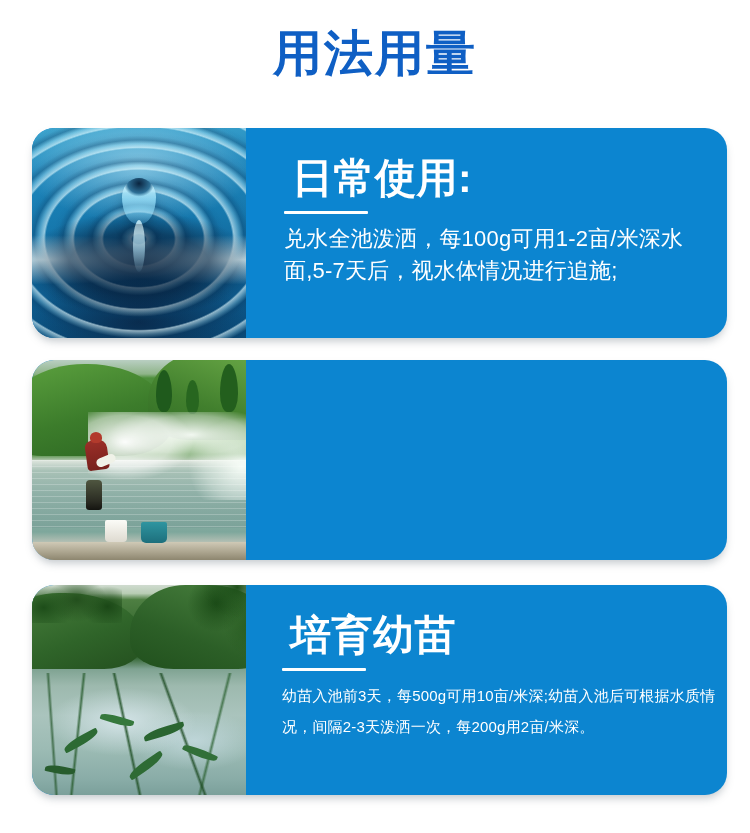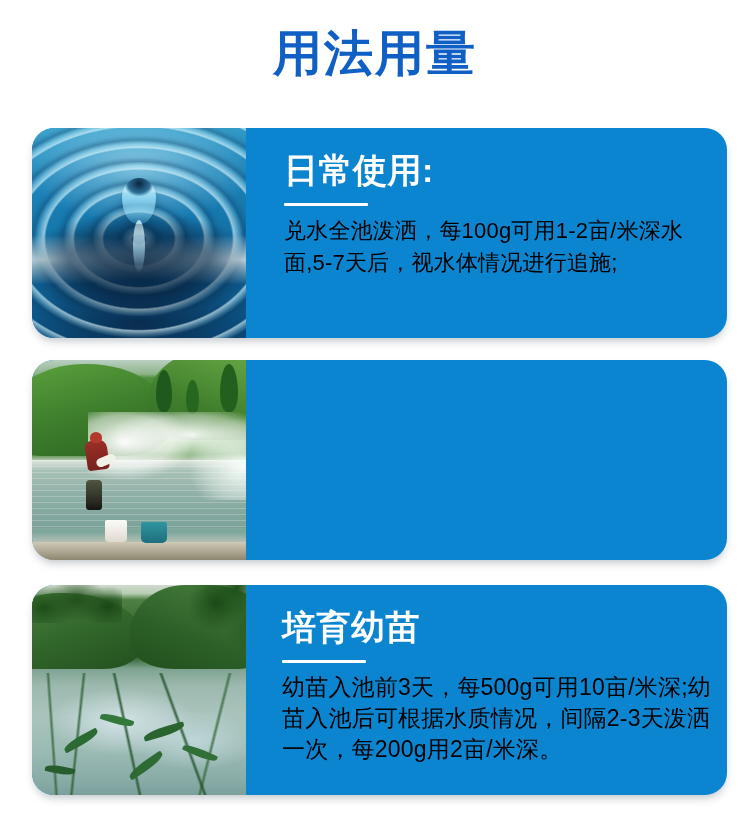--- a/index.html
+++ b/index.html
@@ -347,44 +347,44 @@
 
   
   .text-pane {
     position: relative;
     flex: 1 1 auto;
     padding: 22px 12px 0 38px;
     box-sizing: border-box;
     color: #ffffff;
   }
   .card-heading {
-    font-size: 34px;
+    font-size: 41px;
     line-height: 40px;
     font-weight: bold;
     color: #ffffff;
     letter-spacing: 0.5px;
-    margin: 0;
+    margin: 8px;
   }
   .heading-rule {
     width: 84px;
     height: 3px;
     background: #ffffff;
     margin: 13px 0 9px 0;
     border-radius: 1px;
   }
   .card-body {
     font-size: 22px;
     line-height: 32px;
-    color: #000000;
+    color: #ffffff;
     letter-spacing: 0.2px;
     white-space: pre-line;
     margin: 0;
   }
   .card-3 .text-pane { padding-left: 36px; padding-right: 8px; }
-  .card-3 .card-body { font-size: 23px; line-height: 31px; }
+  .card-3 .card-body { font-size: 15px; line-height: 31px; }
 </style>
 </head>
 <body>
 
 <div class="page">
 
   <div class="page-title">用法用量</div>
 
   <div class="card card-1">
     <div class="card-inner">

